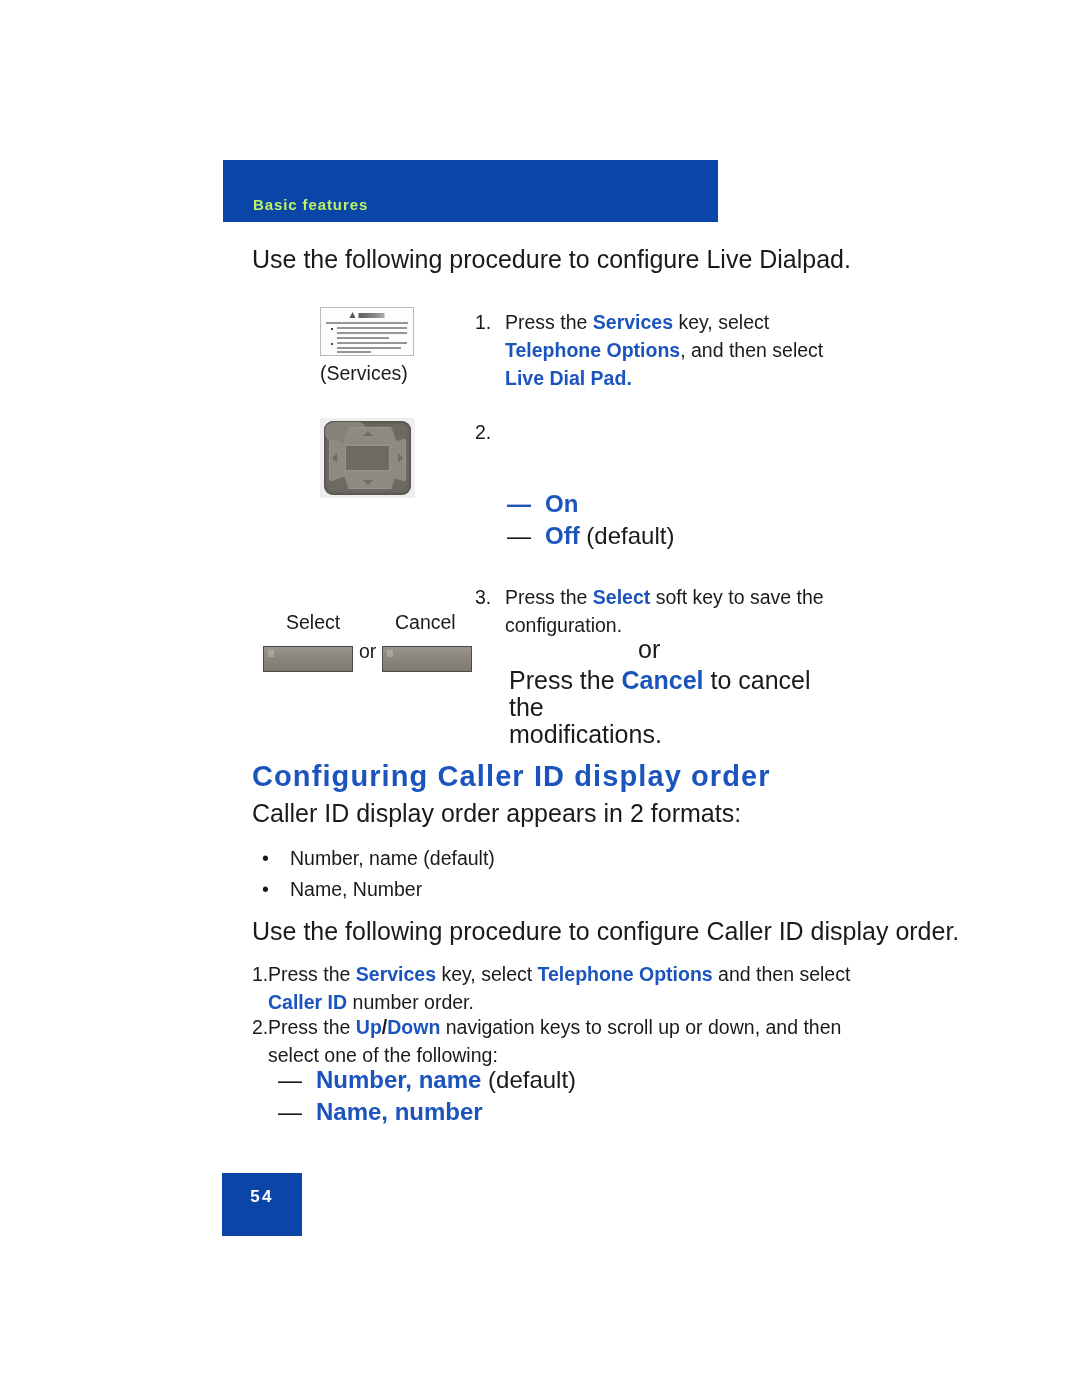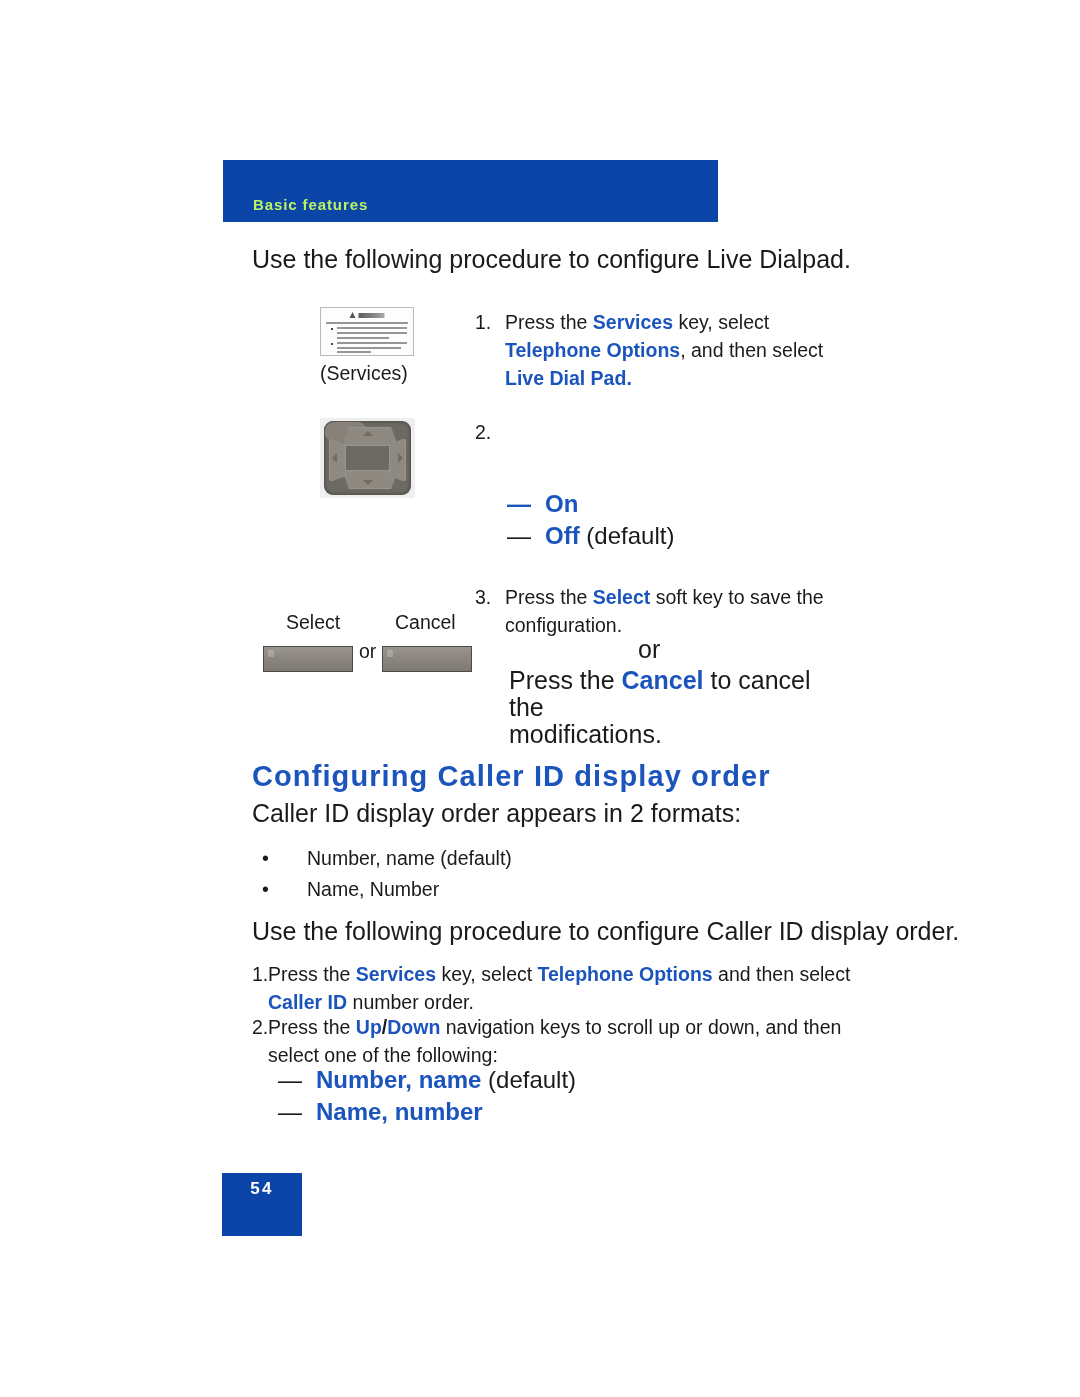--- a/index.html
+++ b/index.html
@@ -248,21 +248,21 @@
   .bullet {
     position: absolute;
     font-size: 19.5px;
     line-height: 28px;
   }
   .bullet .dot {
     position: absolute;
     left: 0; top: 0;
     width: 28px;
   }
-  .bullet .btxt { margin-left: 45px; display: block; }
+  .bullet .btxt { margin-left: 28px; display: block; }
 
   
   .lstep {
     position: absolute;
     font-size: 19.5px;
     line-height: 28px;
   }
   .lstep .num {
     position: absolute;
     left: 0; top: 0; width: 34px;
@@ -274,21 +274,21 @@
     position: absolute;
     left: 222px;
     top: 1173px;
     width: 80px;
     height: 63px;
     background: #0b45a8;
   }
   .pagenum {
     position: absolute;
     left: 0; right: 0;
-    top: 6px;
+    top: 14px;
     text-align: center;
     font-size: 17px;
     font-weight: bold;
     color: #ffffff;
     letter-spacing: 2.2px;
   }
 </style>
 </head>
 <body>
 

